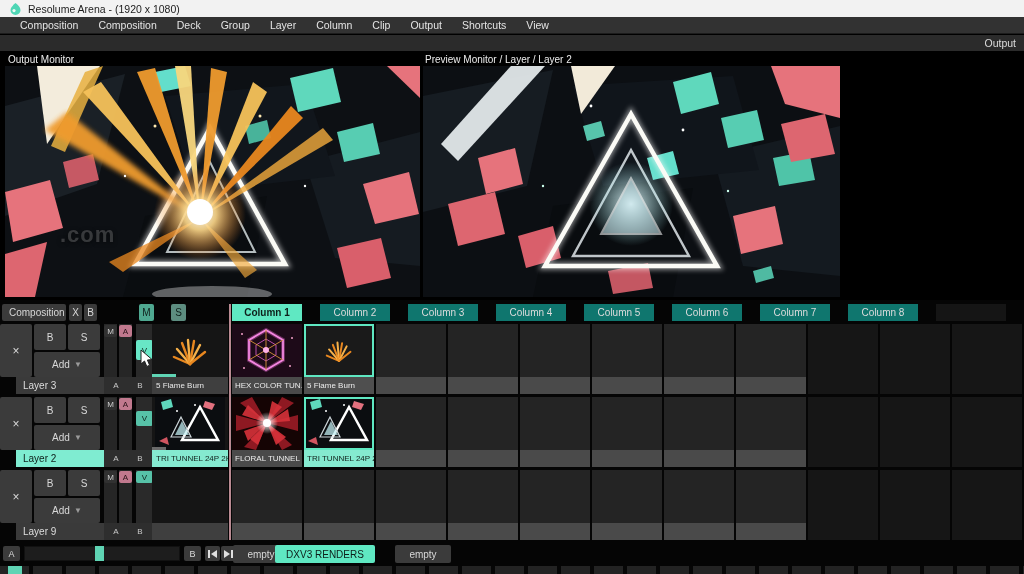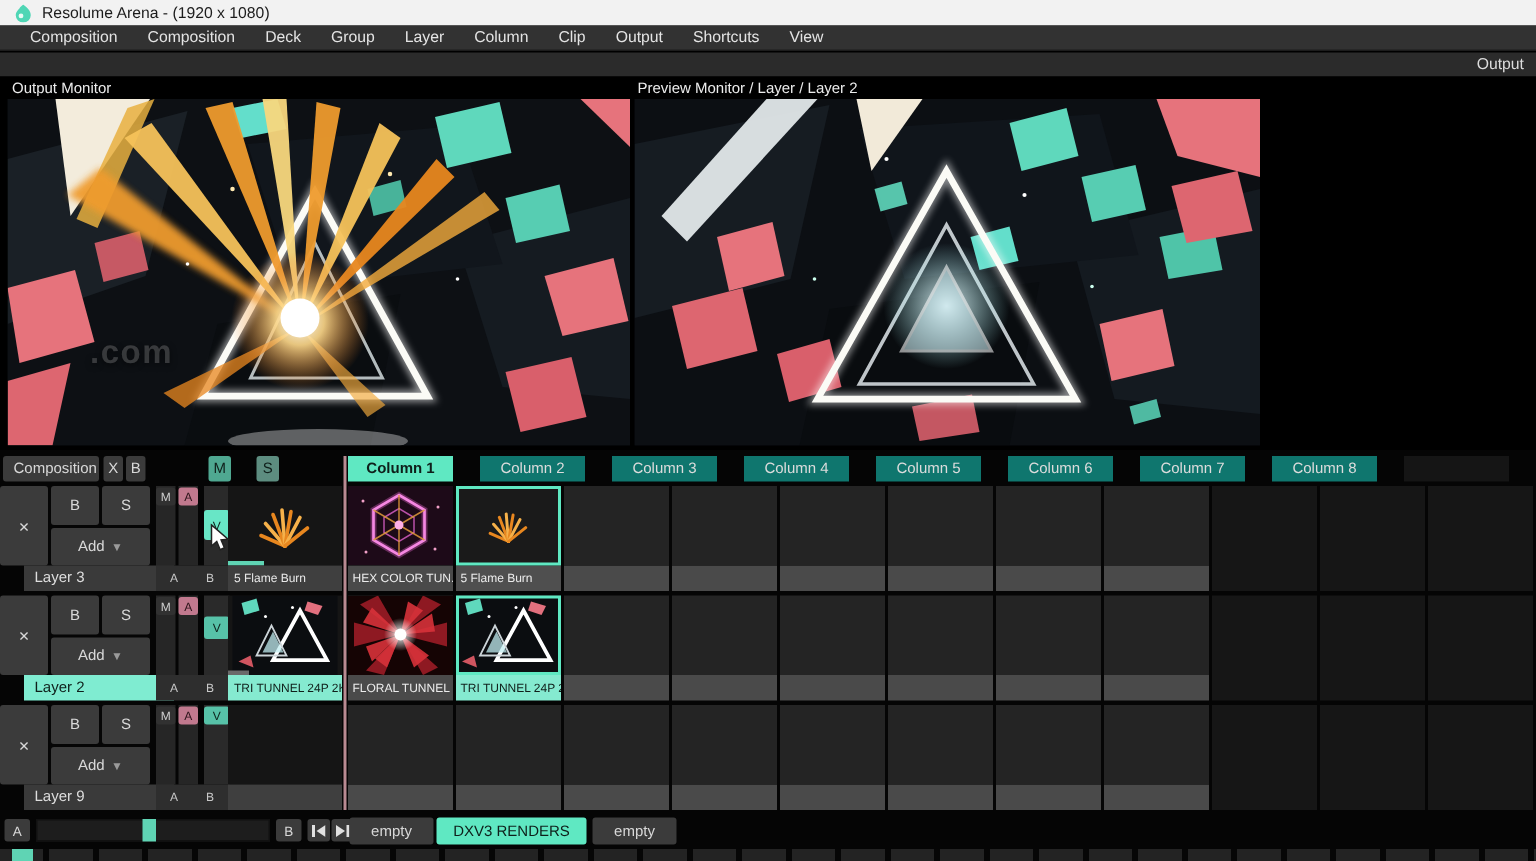--- a/index.html
+++ b/index.html
@@ -550,21 +550,21 @@
           <polygon points="9,0 9,8 3,4" fill="#e0e0e0"></polygon>
         </svg>
       </div>
       <div class="btn tbtn" style="left:221px">
         <svg width="9" height="8" viewBox="0 0 9 8">
           <polygon points="0,0 0,8 6,4" fill="#e0e0e0"></polygon>
           <rect x="7" y="0" width="2" height="8" fill="#e0e0e0"></rect>
         </svg>
       </div>
       <div class="btn decktab" style="left:233px;width:56px">empty</div>
-      <div class="btn decktab active" style="left:291px;width:100px">DXV3 RENDERS</div>
+      <div class="btn decktab active" style="left:275px;width:100px">DXV3 RENDERS</div>
       <div class="btn decktab" style="left:395px;width:56px">empty</div>
     </div>
 
     <div class="minirow"></div>
     <div class="minicell"></div>
   </div>
 
   <div class="wm">
     <span class="suffix">.com</span>
   </div>

